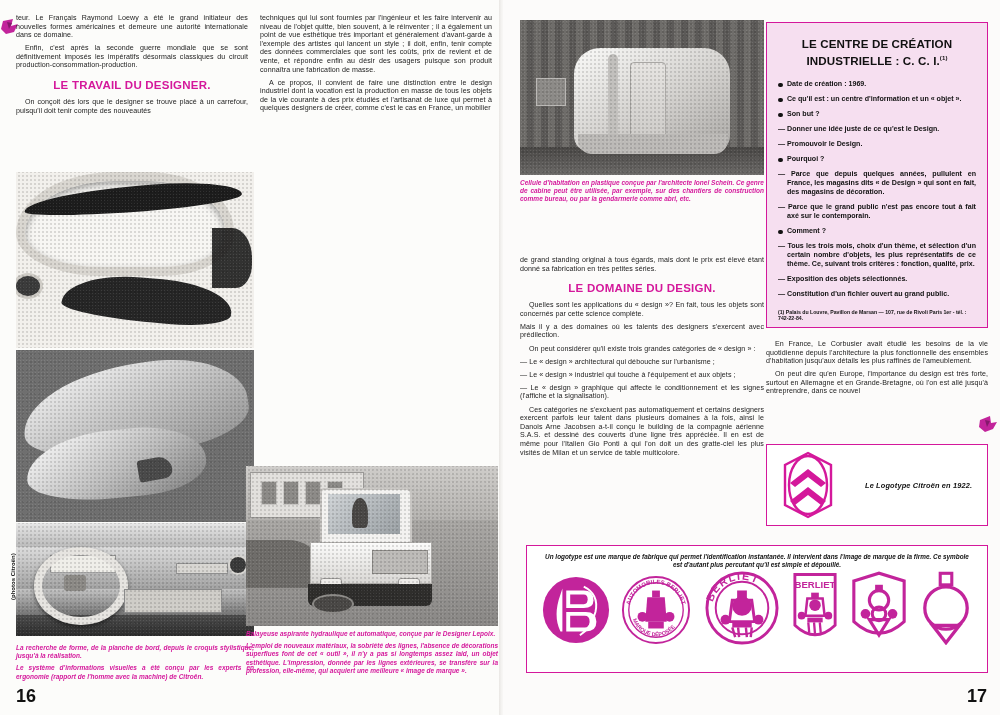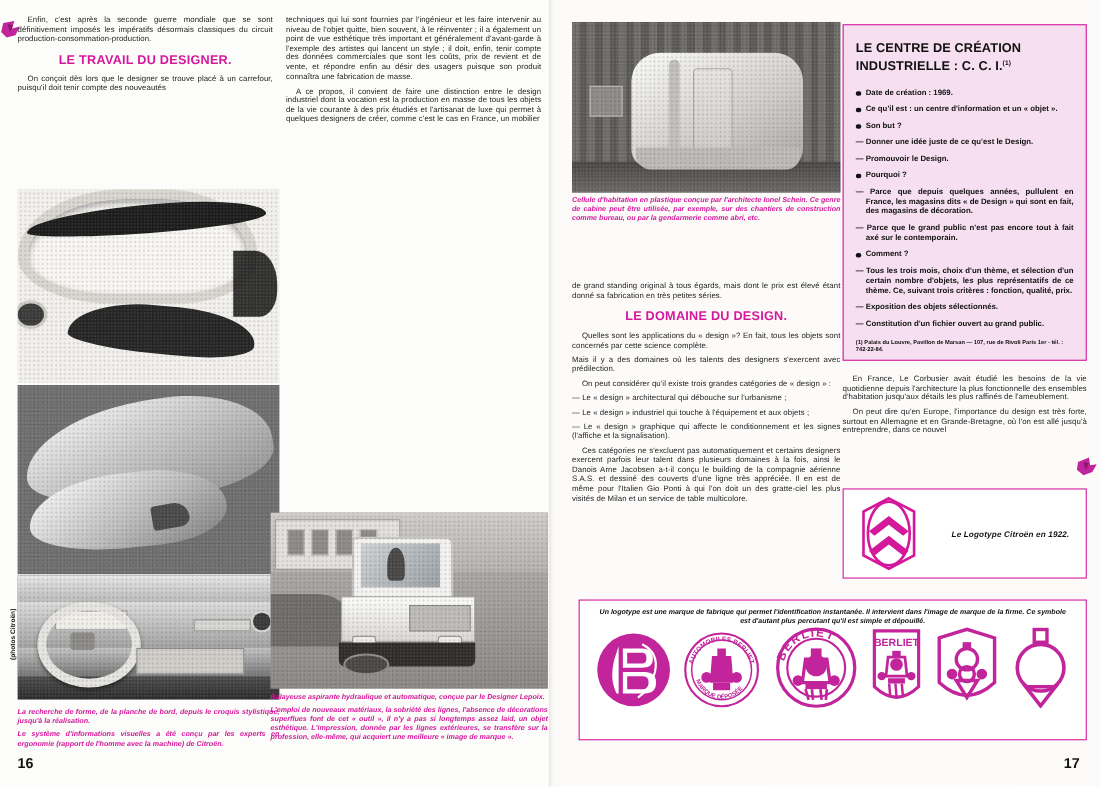--- a/index.html
+++ b/index.html
@@ -17,21 +17,21 @@
   .col{position:absolute;}
   .body-text{font-size:7.1px;line-height:8.6px;color:#1b1b1b;text-align:justify;
     font-family:"Liberation Sans",sans-serif;letter-spacing:.01em;}
   .body-text p{margin:0 0 4.5px 0;text-indent:9px;}
   .body-text p.noind{text-indent:0;}
   .heading{color:#d4189b;font-size:11.5px;font-weight:700;text-align:center;
     letter-spacing:.02em;margin:9px 0 7px 0;font-family:"Liberation Sans",sans-serif;}
   .caption{color:#d4189b;font-size:6.5px;line-height:8.2px;font-style:italic;
     font-weight:600;text-align:justify;font-family:"Liberation Sans",sans-serif;}
   .caption p{margin:0 0 4px 0;}
-  .pagenum{position:absolute;font-size:13px;font-weight:700;color:#111;}
+  .pagenum{position:absolute;font-size:18px;font-weight:700;color:#111;}
 
   
   .photo{position:absolute;background:#8e8e8e;overflow:hidden;}
   .photo .grain{position:absolute;inset:0;
     background-image:radial-gradient(rgba(255,255,255,.10) 1px,transparent 1px),
                      radial-gradient(rgba(0,0,0,.12) 1px,transparent 1px);
     background-size:3px 3px,4px 4px;background-position:0 0,1px 2px;}
 
   
   #photo-sketch{left:16px;top:172px;width:238px;height:176px;background:#f2f0ec;}
@@ -126,21 +126,21 @@
   #photo-cell .seamA{position:absolute;left:88px;top:34px;width:10px;height:96px;
     background:#c2c0bd;border-radius:6px;}
   #photo-cell .base{position:absolute;left:58px;top:114px;width:150px;height:20px;
     background:#bcbab7;border-radius:0 0 14px 14px;}
   #photo-cell .panel{position:absolute;left:16px;top:58px;width:28px;height:26px;
     background:#8d8b88;border:1px solid #b8b6b3;}
 
   
   #cci-box{position:absolute;left:766px;top:22px;width:222px;height:306px;
     background:#f6dff0;border:1.6px solid #d4189b;box-sizing:border-box;padding:10px 11px;}
-  #cci-box h2{margin:4px 0 12px 0;text-align:left;color:#111;font-size:11.6px;
+  #cci-box h2{margin:4px 0 12px 0;text-align:center;color:#111;font-size:11.6px;
     font-weight:700;line-height:14px;letter-spacing:.01em;}
   #cci-box h2 sup{font-size:6px;vertical-align:super;}
   .cci-item{font-size:7.1px;line-height:9px;color:#111;margin:0 0 6px 0;text-align:justify;}
   .cci-item.bullet{position:relative;padding-left:9px;font-weight:700;}
   .cci-item.bullet::before{content:"";position:absolute;left:0;top:3px;width:4.6px;height:4.6px;
     border-radius:50%;background:#111;}
   .cci-item.dash{padding-left:9px;text-indent:-9px;font-weight:700;}
   #cci-note{font-size:5.2px;line-height:6.6px;color:#111;font-weight:700;
     border-top:0;margin-top:10px;}
 
@@ -176,20 +176,21 @@
 
     <div class="butterfly" style="left:0px;top:18px;">
       <svg viewBox="0 0 20 18" width="20" height="18">
         <path d="M3 3 L13 1 L11 8 L18 6 L14 14 L6 16 L1 11 Z" fill="#c2249b"></path>
         <path d="M7 4 L12 5 L9 11 Z" fill="#86186d"></path>
       </svg>
     </div>
 
     <div class="col" style="left:16px;top:14px;width:232px;">
       <div class="body-text">
+        <p class="noind">teur. Le Français Raymond Loewy a été le grand initiateur des nouvelles formes américaines et demeure une autorité internationale dans ce domaine.</p>
         <p>Enfin, c'est après la seconde guerre mondiale que se sont définitivement imposés les impératifs désormais classiques du circuit production-consommation-production.</p>
       </div>
       <div class="heading">LE TRAVAIL DU DESIGNER.</div>
       <div class="body-text">
         <p>On conçoit dès lors que le designer se trouve placé à un carrefour, puisqu'il doit tenir compte des nouveautés</p>
       </div>
     </div>
 
     <div class="col" style="left:260px;top:14px;width:232px;">
       <div class="body-text">

